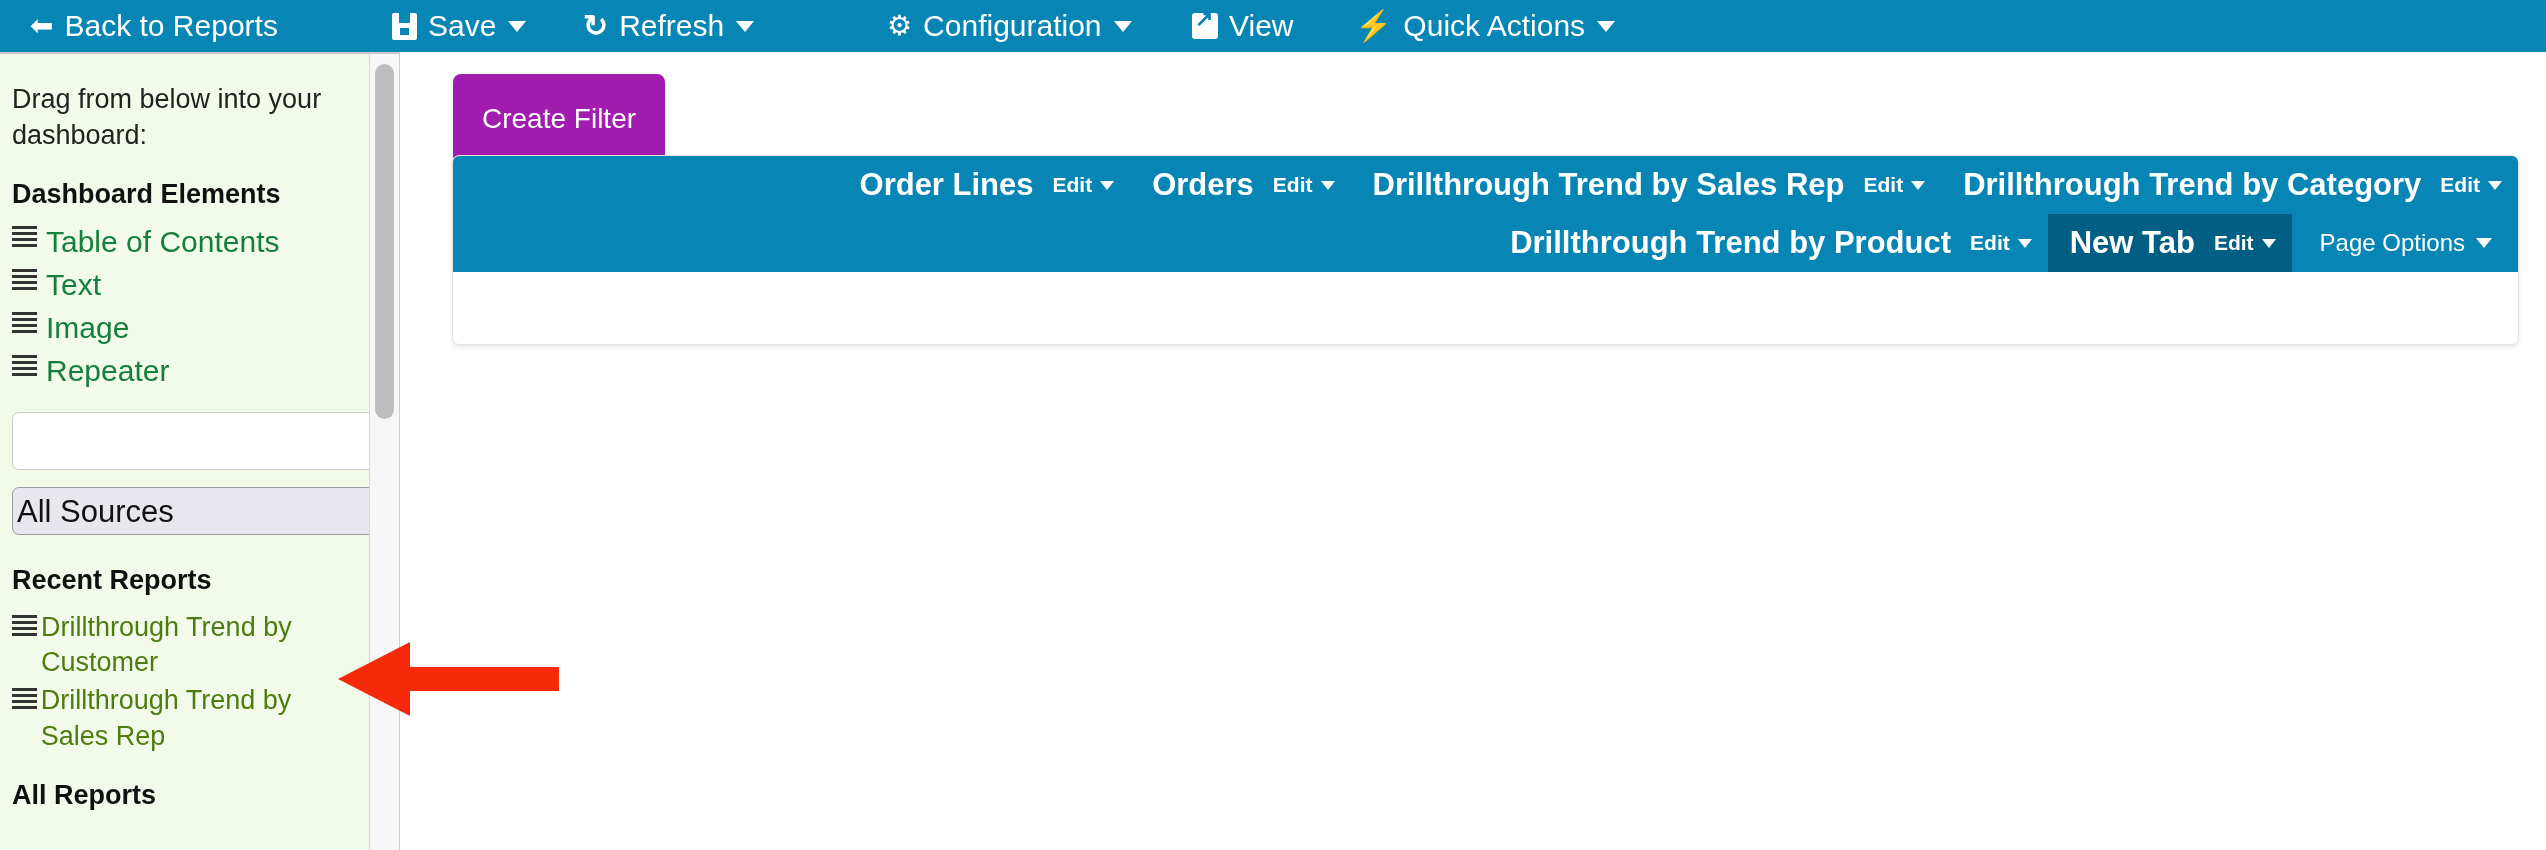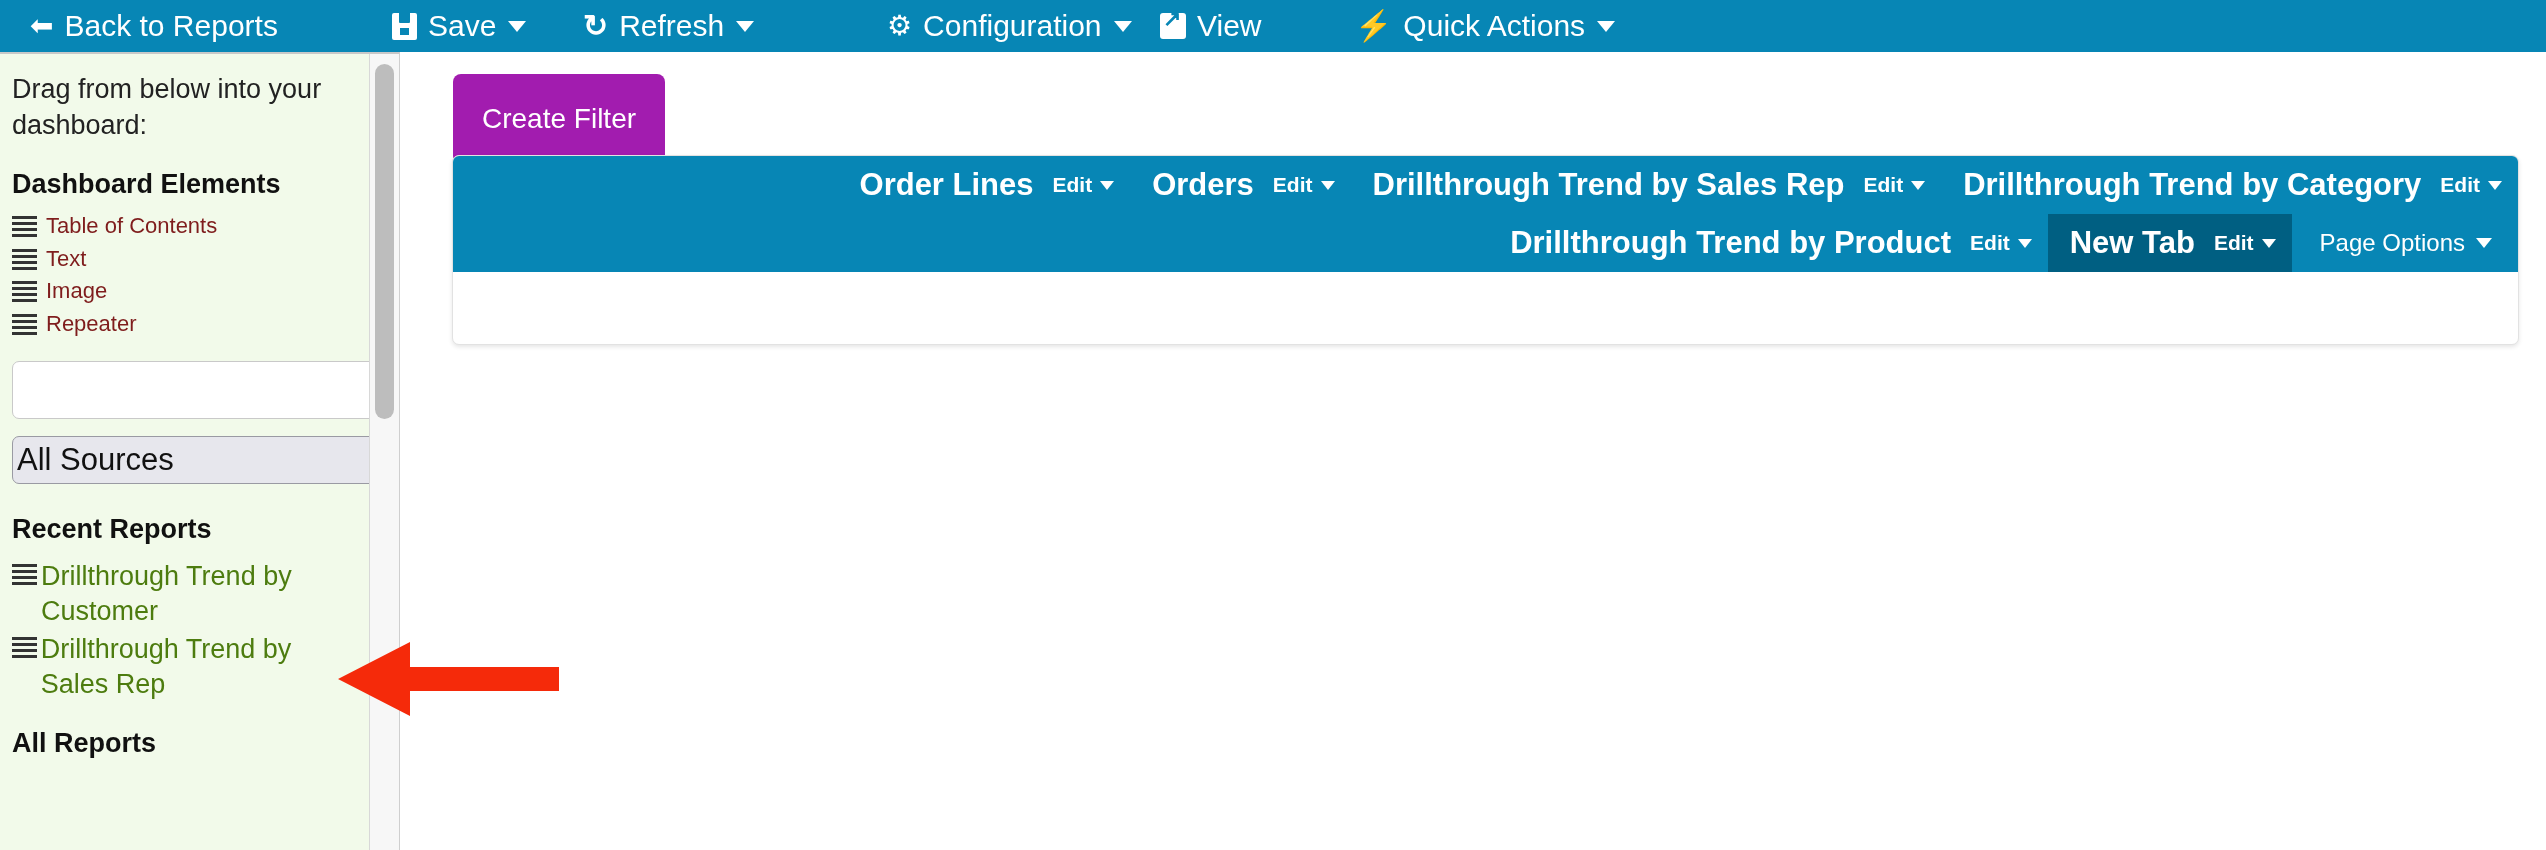--- a/index.html
+++ b/index.html
@@ -37,21 +37,21 @@
     width: 0; height: 0;
     border-left: 9px solid transparent;
     border-right: 9px solid transparent;
     border-top: 11px solid #ffffff;
   }
   
   #tb-back { position: absolute; left: 30px; }
   #tb-save { position: absolute; left: 392px; }
   #tb-refresh { position: absolute; left: 583px; }
   #tb-config { position: absolute; left: 887px; }
-  #tb-view { position: absolute; left: 1160px; }
+  #tb-view { position: absolute; left: 1192px; }
   #tb-quick { position: absolute; left: 1355px; }
 
   .ico-arrow-left { font-size: 28px; }
   .ico-save {
     width: 25px; height: 27px;
     background: #fff;
     border-radius: 2px;
     position: relative;
   }
   .ico-save::before {
@@ -90,29 +90,29 @@
     overflow: hidden;
   }
   #sidebar-inner {
     position: absolute; left: 0; top: 0;
     width: 386px; height: 798px;
     padding: 14px 16px 0 12px;
   }
   .sb-intro {
     font-size: 27px; color: #222;
     line-height: 1.32;
-    margin: 4px 0 0 0;
+    margin: 14px 0 0 0;
   }
   .sb-heading {
     font-size: 27px; font-weight: bold; color: #111;
     margin: 26px 0 12px 0;
   }
   .sb-row {
     display: flex; align-items: flex-start;
-    font-size: 22px; color: #7f1d1d;
+    font-size: 30px; color: #15803d;
     line-height: 1.30;
     margin-bottom: 4px;
     cursor: pointer;
   }
   .sb-row .burger { flex: 0 0 auto; margin-right: 9px; margin-top: 4px; }
   .burger {
     display: inline-block;
     width: 25px; height: 21px;
     position: relative;
   }

